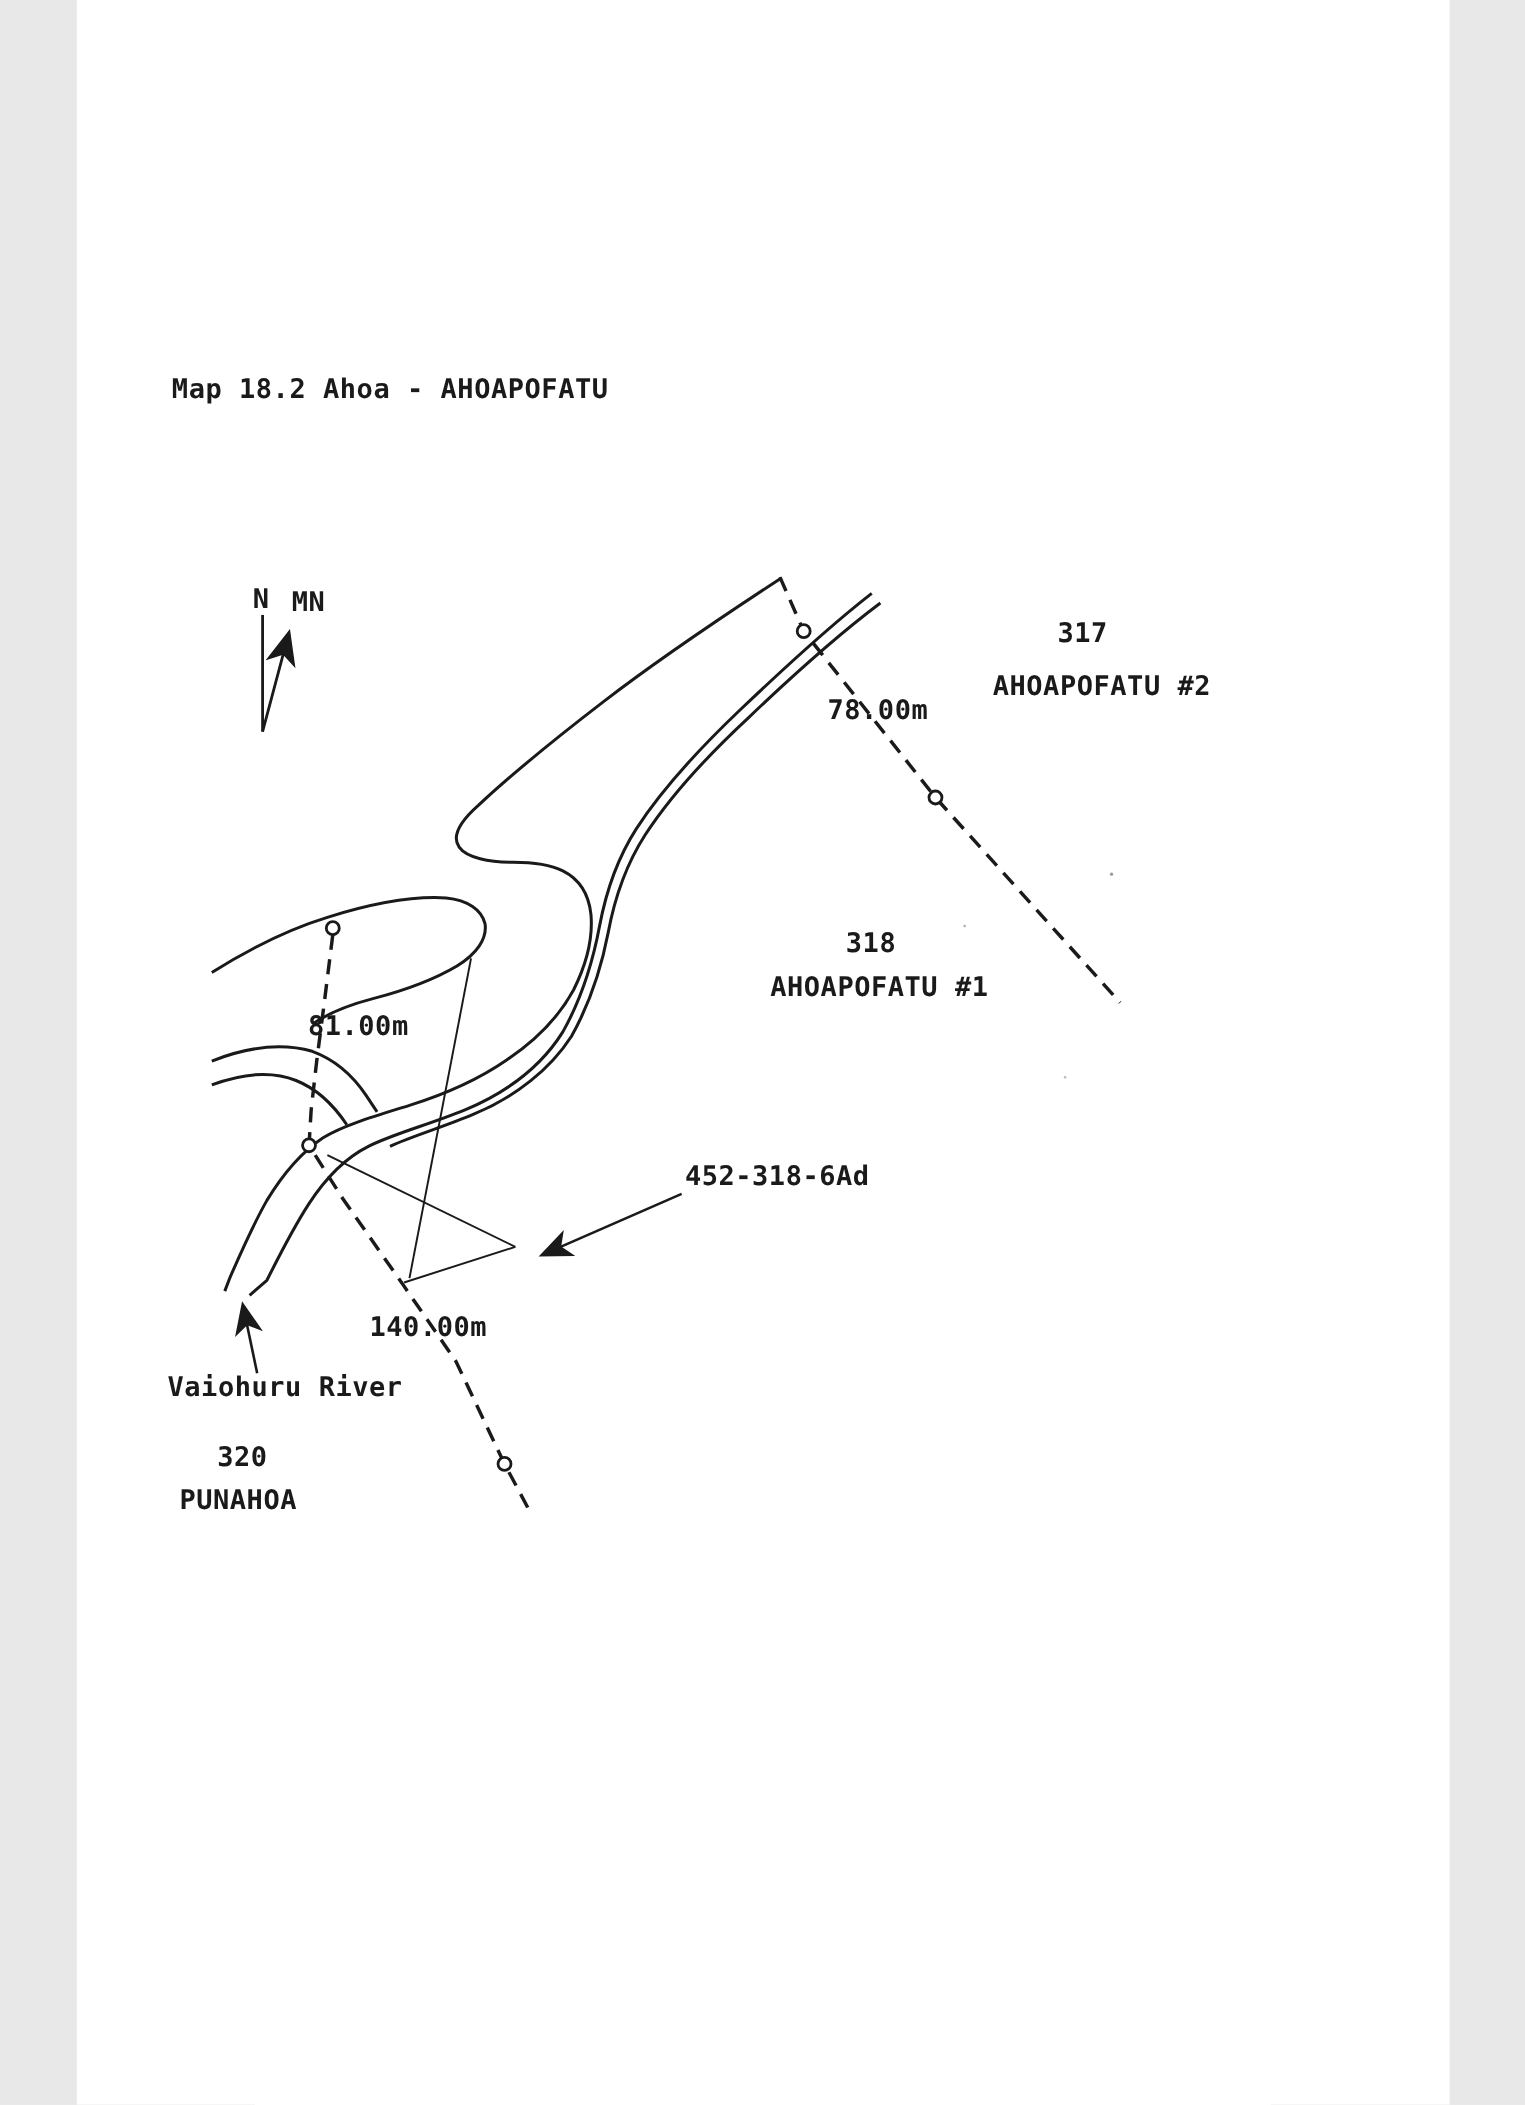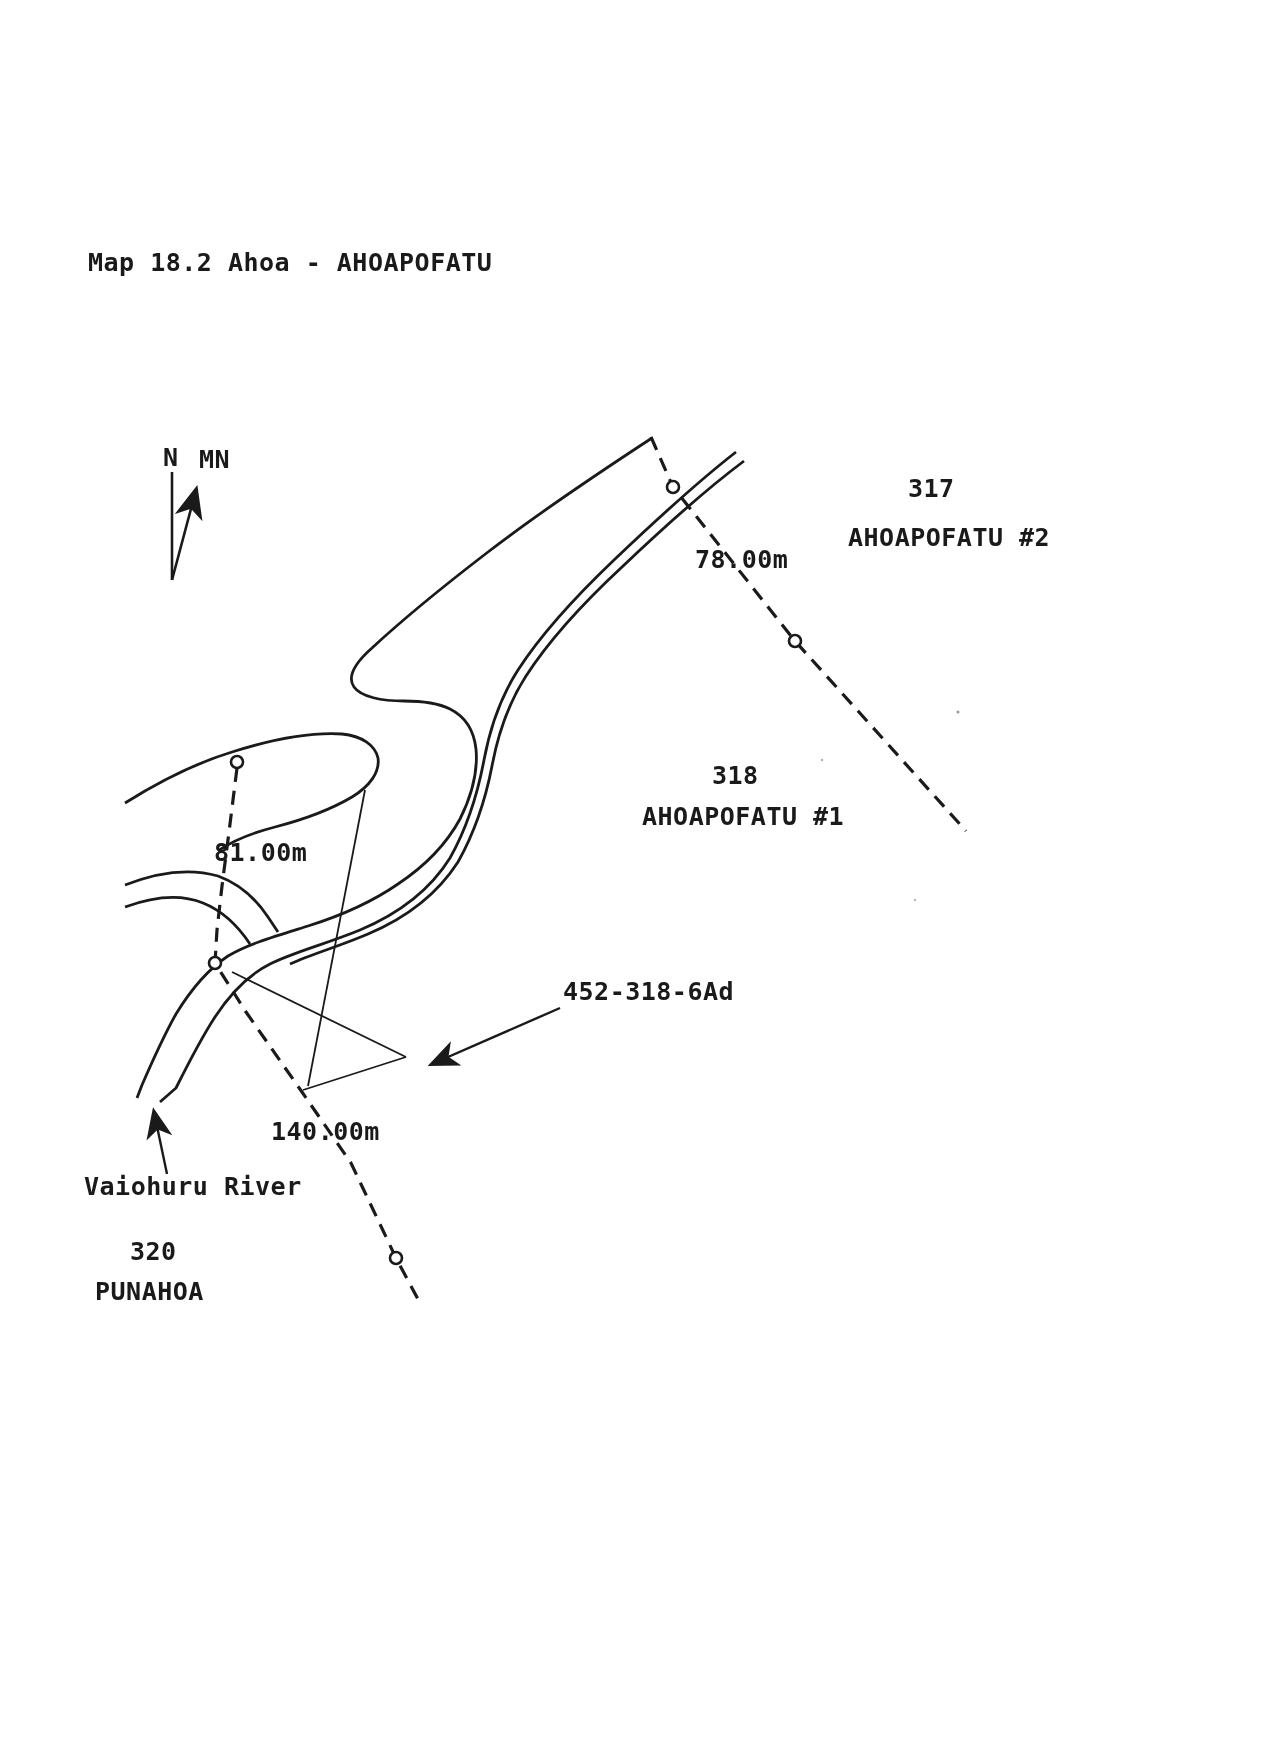--- a/index.html
+++ b/index.html
@@ -1,18 +1,18 @@
 <!DOCTYPE html>
 <html><head>
 <meta charset="utf-8">
 <style>
   html, body { margin: 0; padding: 0; background: #e8e8e8; }
   .page {
     position: relative;
-    width: 1271px;
+    width: 1144px;
     height: 1754px;
     margin: 0 auto;
     background: #ffffff;
     overflow: hidden;
   }
   svg.map-canvas {
     position: absolute;
     inset: 0;
     width: 100%;
     height: 100%;

